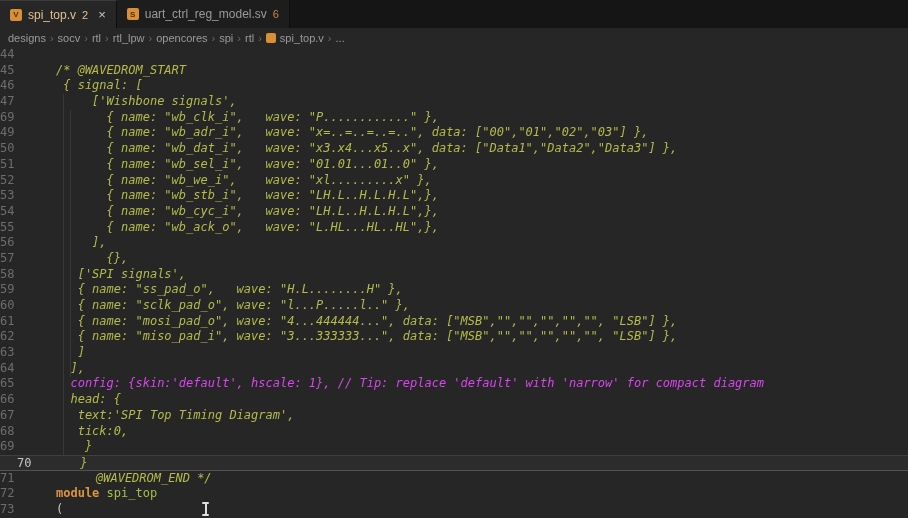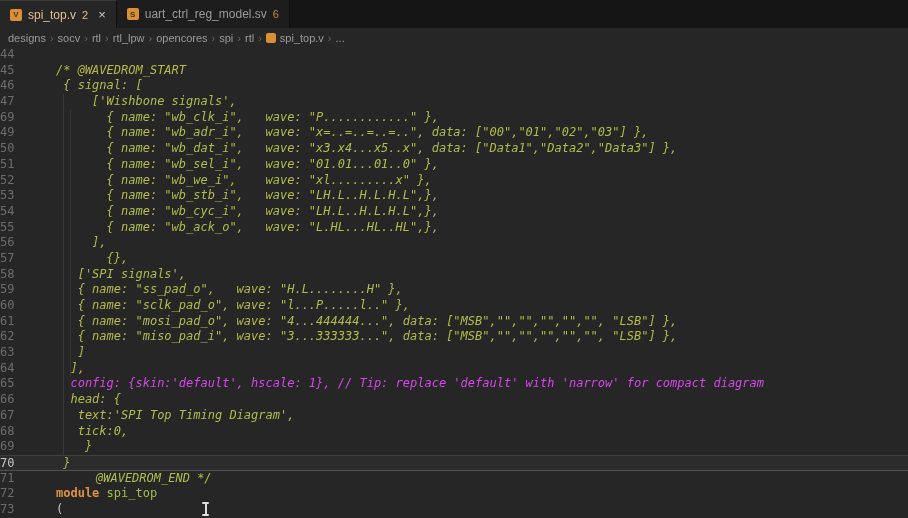--- a/index.html
+++ b/index.html
@@ -34,21 +34,21 @@
             font-family:"DejaVu Sans Mono", monospace; font-size:12px; }
   .guide { position:absolute; width:1px; background:rgba(255,255,255,0.08); z-index:0; }
   #guide-1 { left:63px; top:47px;  height:361px; }
   #guide-2 { left:70px; top:63px;  height:267px; }
   .rows { position:relative; z-index:1; }
   .row { display:flex; height:15.7px; line-height:15.7px; position:relative; }
   .gutter { width:41px; flex:none; text-align:left; color:#6d6d6d; }
   .code { white-space:pre; padding-left:15px; }
   .row.active { background:rgba(255,255,255,0.03);
                 border-top:1px solid #3f3f3f; border-bottom:1px solid #525252; }
-  .row.active .gutter { color:#c4c4c4; }
+  .row.active .gutter { color:#c4c4c4;margin-left:17px; }
   .tok-comment { font-style:italic; }
   .tok-keyword { font-weight:bold; }
 
   
   .ibeam { position:absolute; left:202px; top:455px; width:7px; height:14px; z-index:10; }
   .ibeam span { position:absolute; background:#dedede; }
   .ib-top { left:0; top:0; width:7px; height:2px; border-radius:1px; }
   .ib-bot { left:0; bottom:0; width:7px; height:2px; border-radius:1px; }
   .ib-stem { left:3px; top:1px; width:2px; height:12px; }
 </style>

